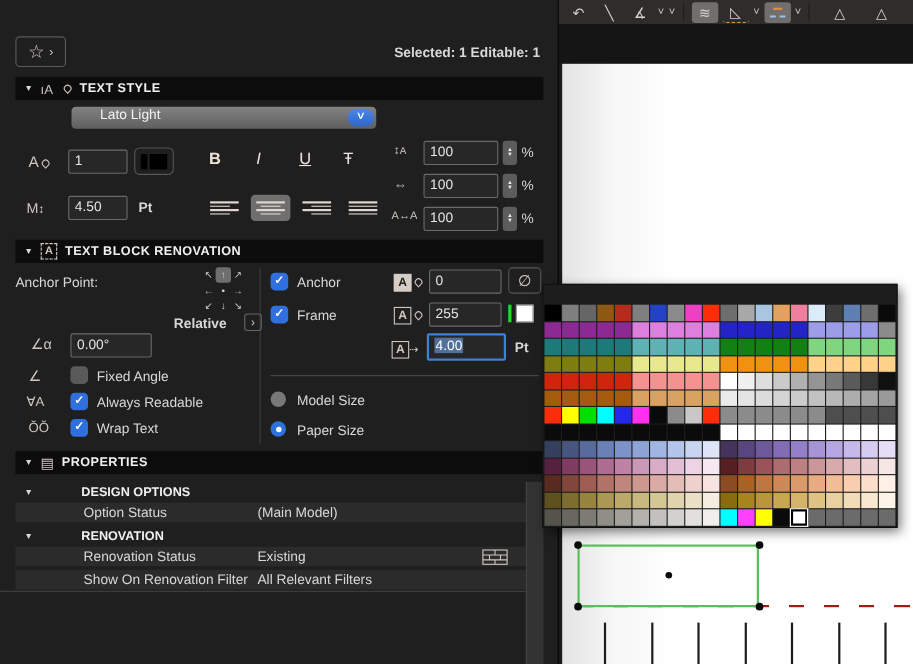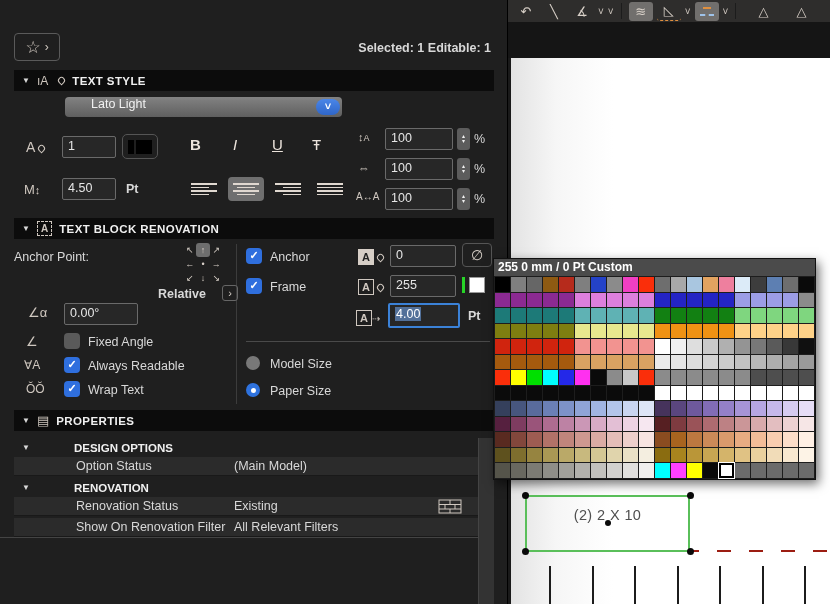--- a/index.html
+++ b/index.html
@@ -313,38 +313,36 @@
   <span class="tchev">˅</span>
   <span class="tsep"></span>
   <span class="tbtn" style="margin-left:8px">△</span>
   <span class="tbtn" style="margin-left:10px">△</span>
 </div>
 <div id="blackstrip"></div>
 
 <div id="canvas">
   <div id="dashred" style="background: repeating-linear-gradient(90deg, rgb(156, 29, 18) 0px, rgb(156, 29, 18) 14px, transparent 14px, transparent 32px);"></div>
   <div id="selrect" style="border-color: rgb(90, 191, 90);">
-    <div class="cl">(2) 2 X 10</div>
   </div>
   <span class="handle" style="left:11px;top:434px"></span>
   <span class="handle" style="left:176px;top:434px"></span>
   <span class="handle" style="left:11px;top:490px"></span>
   <span class="handle" style="left:176px;top:490px"></span>
   <span class="handle" style="left:94px;top:462px;width:6px;height:6px"></span>
 <span class="vline" style="left: 38px;"></span>
     <span class="vline" style="left: 81px;"></span>
     <span class="vline" style="left: 123px;"></span>
     <span class="vline" style="left: 166px;"></span>
     <span class="vline" style="left: 208px;"></span>
     <span class="vline" style="left: 251px;"></span>
     <span class="vline" style="left: 293px;"></span>
   </div>
 
 <div id="palette">
-  <div class="phdr">255 0 mm / 0 Pt Custom</div>
   <div id="pgrid">
       <span class="sw" style="background: rgb(0, 0, 0);"></span>
       <span class="sw" style="background: rgb(127, 127, 127);"></span>
       <span class="sw" style="background: rgb(102, 102, 102);"></span>
       <span class="sw" style="background: rgb(142, 90, 18);"></span>
       <span class="sw" style="background: rgb(182, 43, 28);"></span>
       <span class="sw" style="background: rgb(127, 127, 127);"></span>
       <span class="sw" style="background: rgb(36, 66, 200);"></span>
       <span class="sw" style="background: rgb(139, 139, 139);"></span>
       <span class="sw" style="background: rgb(240, 63, 195);"></span>

